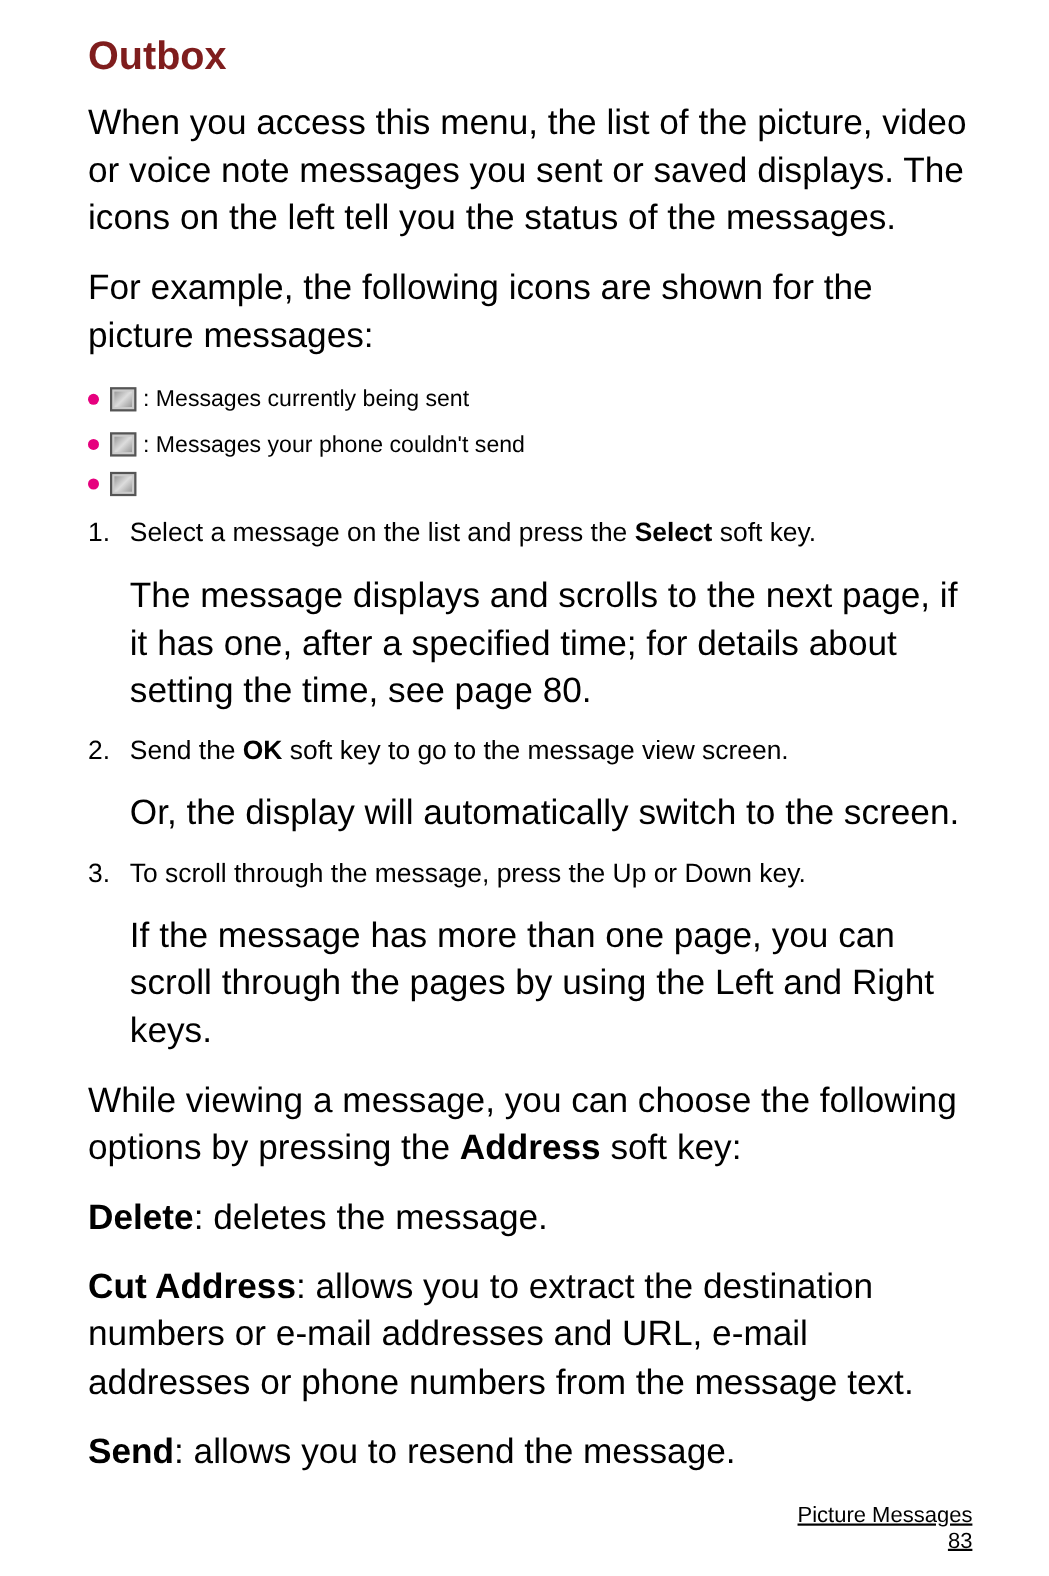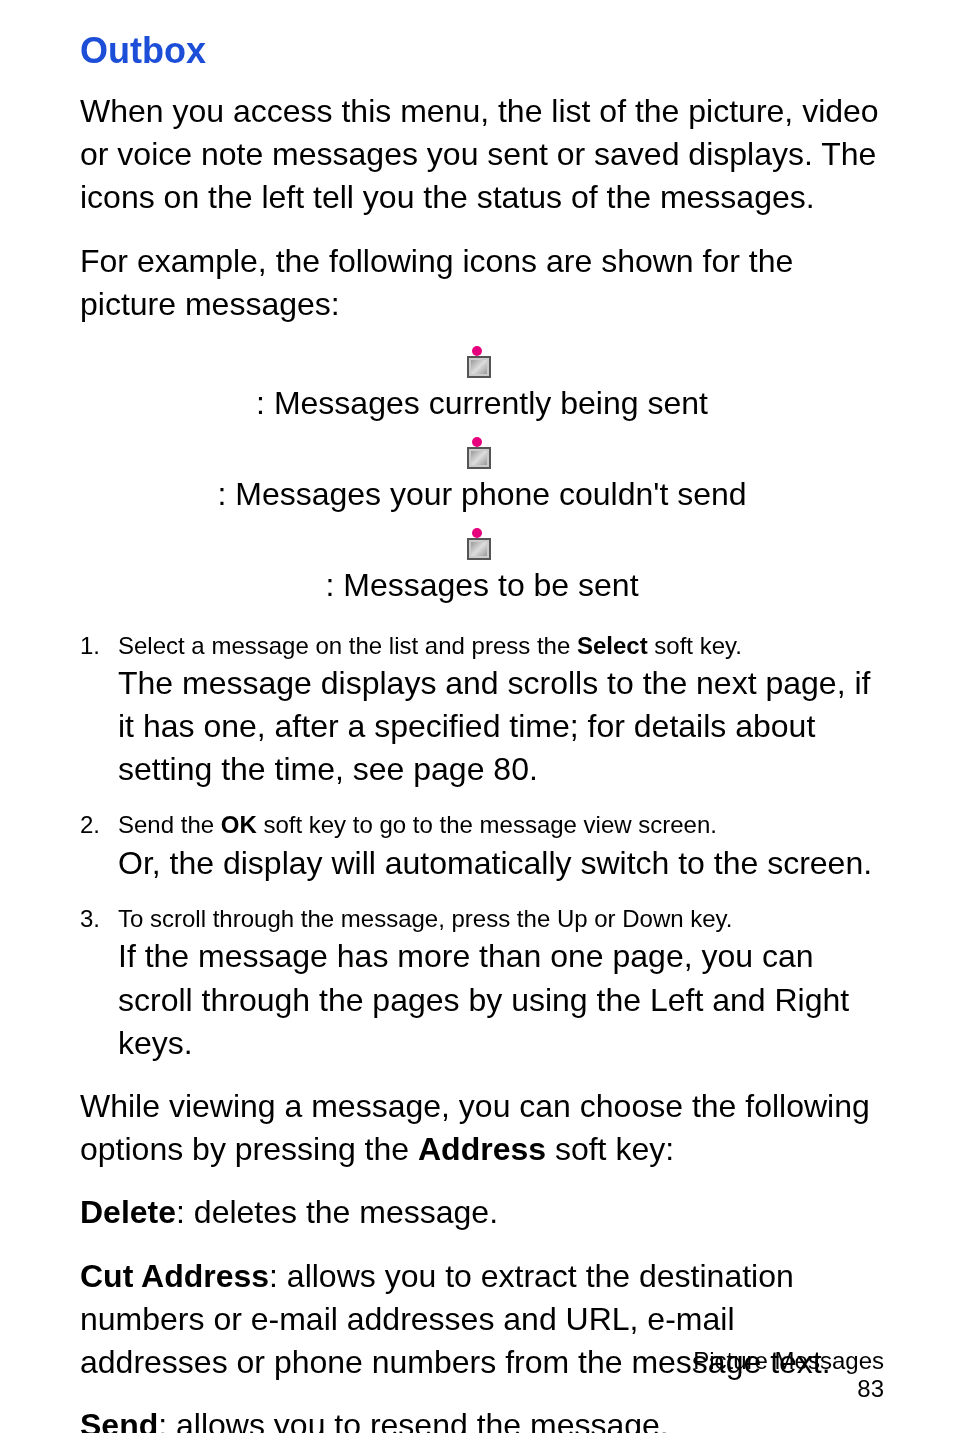--- a/index.html
+++ b/index.html
@@ -10,41 +10,40 @@
     body {
       width: 954px;
       height: 1433px;
       background: white;
       font-family: Verdana, Geneva, sans-serif;
       padding: 30px 70px 30px 80px;
       color: #000;
       position: relative;
     }
     h1 {
-      color: #1d4ed8;
+      color: #7f1d1d;
       font-size: 36px;
       font-weight: bold;
       margin-bottom: 18px;
     }
     p {
       font-size: 32px;
       line-height: 1.35;
       margin-bottom: 20px;
     }
     ul.bullet-list {
       list-style: none;
       margin-bottom: 18px;
     }
     ul.bullet-list li {
-      font-size: 32px;
+      font-size: 21px;
       line-height: 1.6;
       display: flex;
       align-items: center;
       margin-bottom: 8px;
-      flex-direction: column;
     }
     .bullet {
       width: 10px;
       height: 10px;
       background: #E6007E;
       border-radius: 50%;
       margin-right: 10px;
       flex-shrink: 0;
     }
     .icon-box {
@@ -79,31 +78,33 @@
       padding-left: 38px;
       position: relative;
     }
     ol.numbered > li::before {
       content: counter(item) ".";
       position: absolute;
       left: 0;
       top: 0;
     }
     ol.numbered > li p {
+      margin-top: 18px;
       margin-bottom: 0;
     }
     .bold {
       font-weight: bold;
     }
     .footer {
       position: absolute;
-      bottom: 30px;
+      bottom: 20px;
       right: 70px;
       text-align: right;
-      font-size: 24px;
+      font-size: 20px;
+      text-decoration: underline;
     }
     .footer .page-num {
       margin-top: 0;
     }
   </style>
 </head>
 <body>
 
 <h1>Outbox</h1>
 
@@ -118,21 +119,20 @@
     <span>: Messages currently being sent</span>
   </li>
   <li>
     <span class="bullet"></span>
     <span class="icon-box"></span>
     <span>: Messages your phone couldn't send</span>
   </li>
   <li>
     <span class="bullet"></span>
     <span class="icon-box"></span>
-    <span>: Messages to be sent</span>
   </li>
 </ul>
 
 <ol class="numbered">
   <li>
     <span>Select a message on the list and press the </span><span class="bold">Select</span><span> soft key.</span>
     <p>The message displays and scrolls to the next page, if it has one, after a specified time; for details about setting the time, see page 80.</p>
   </li>
   <li>
     <span>Send the </span><span class="bold">OK</span><span> soft key to go to the message view screen.</span>

